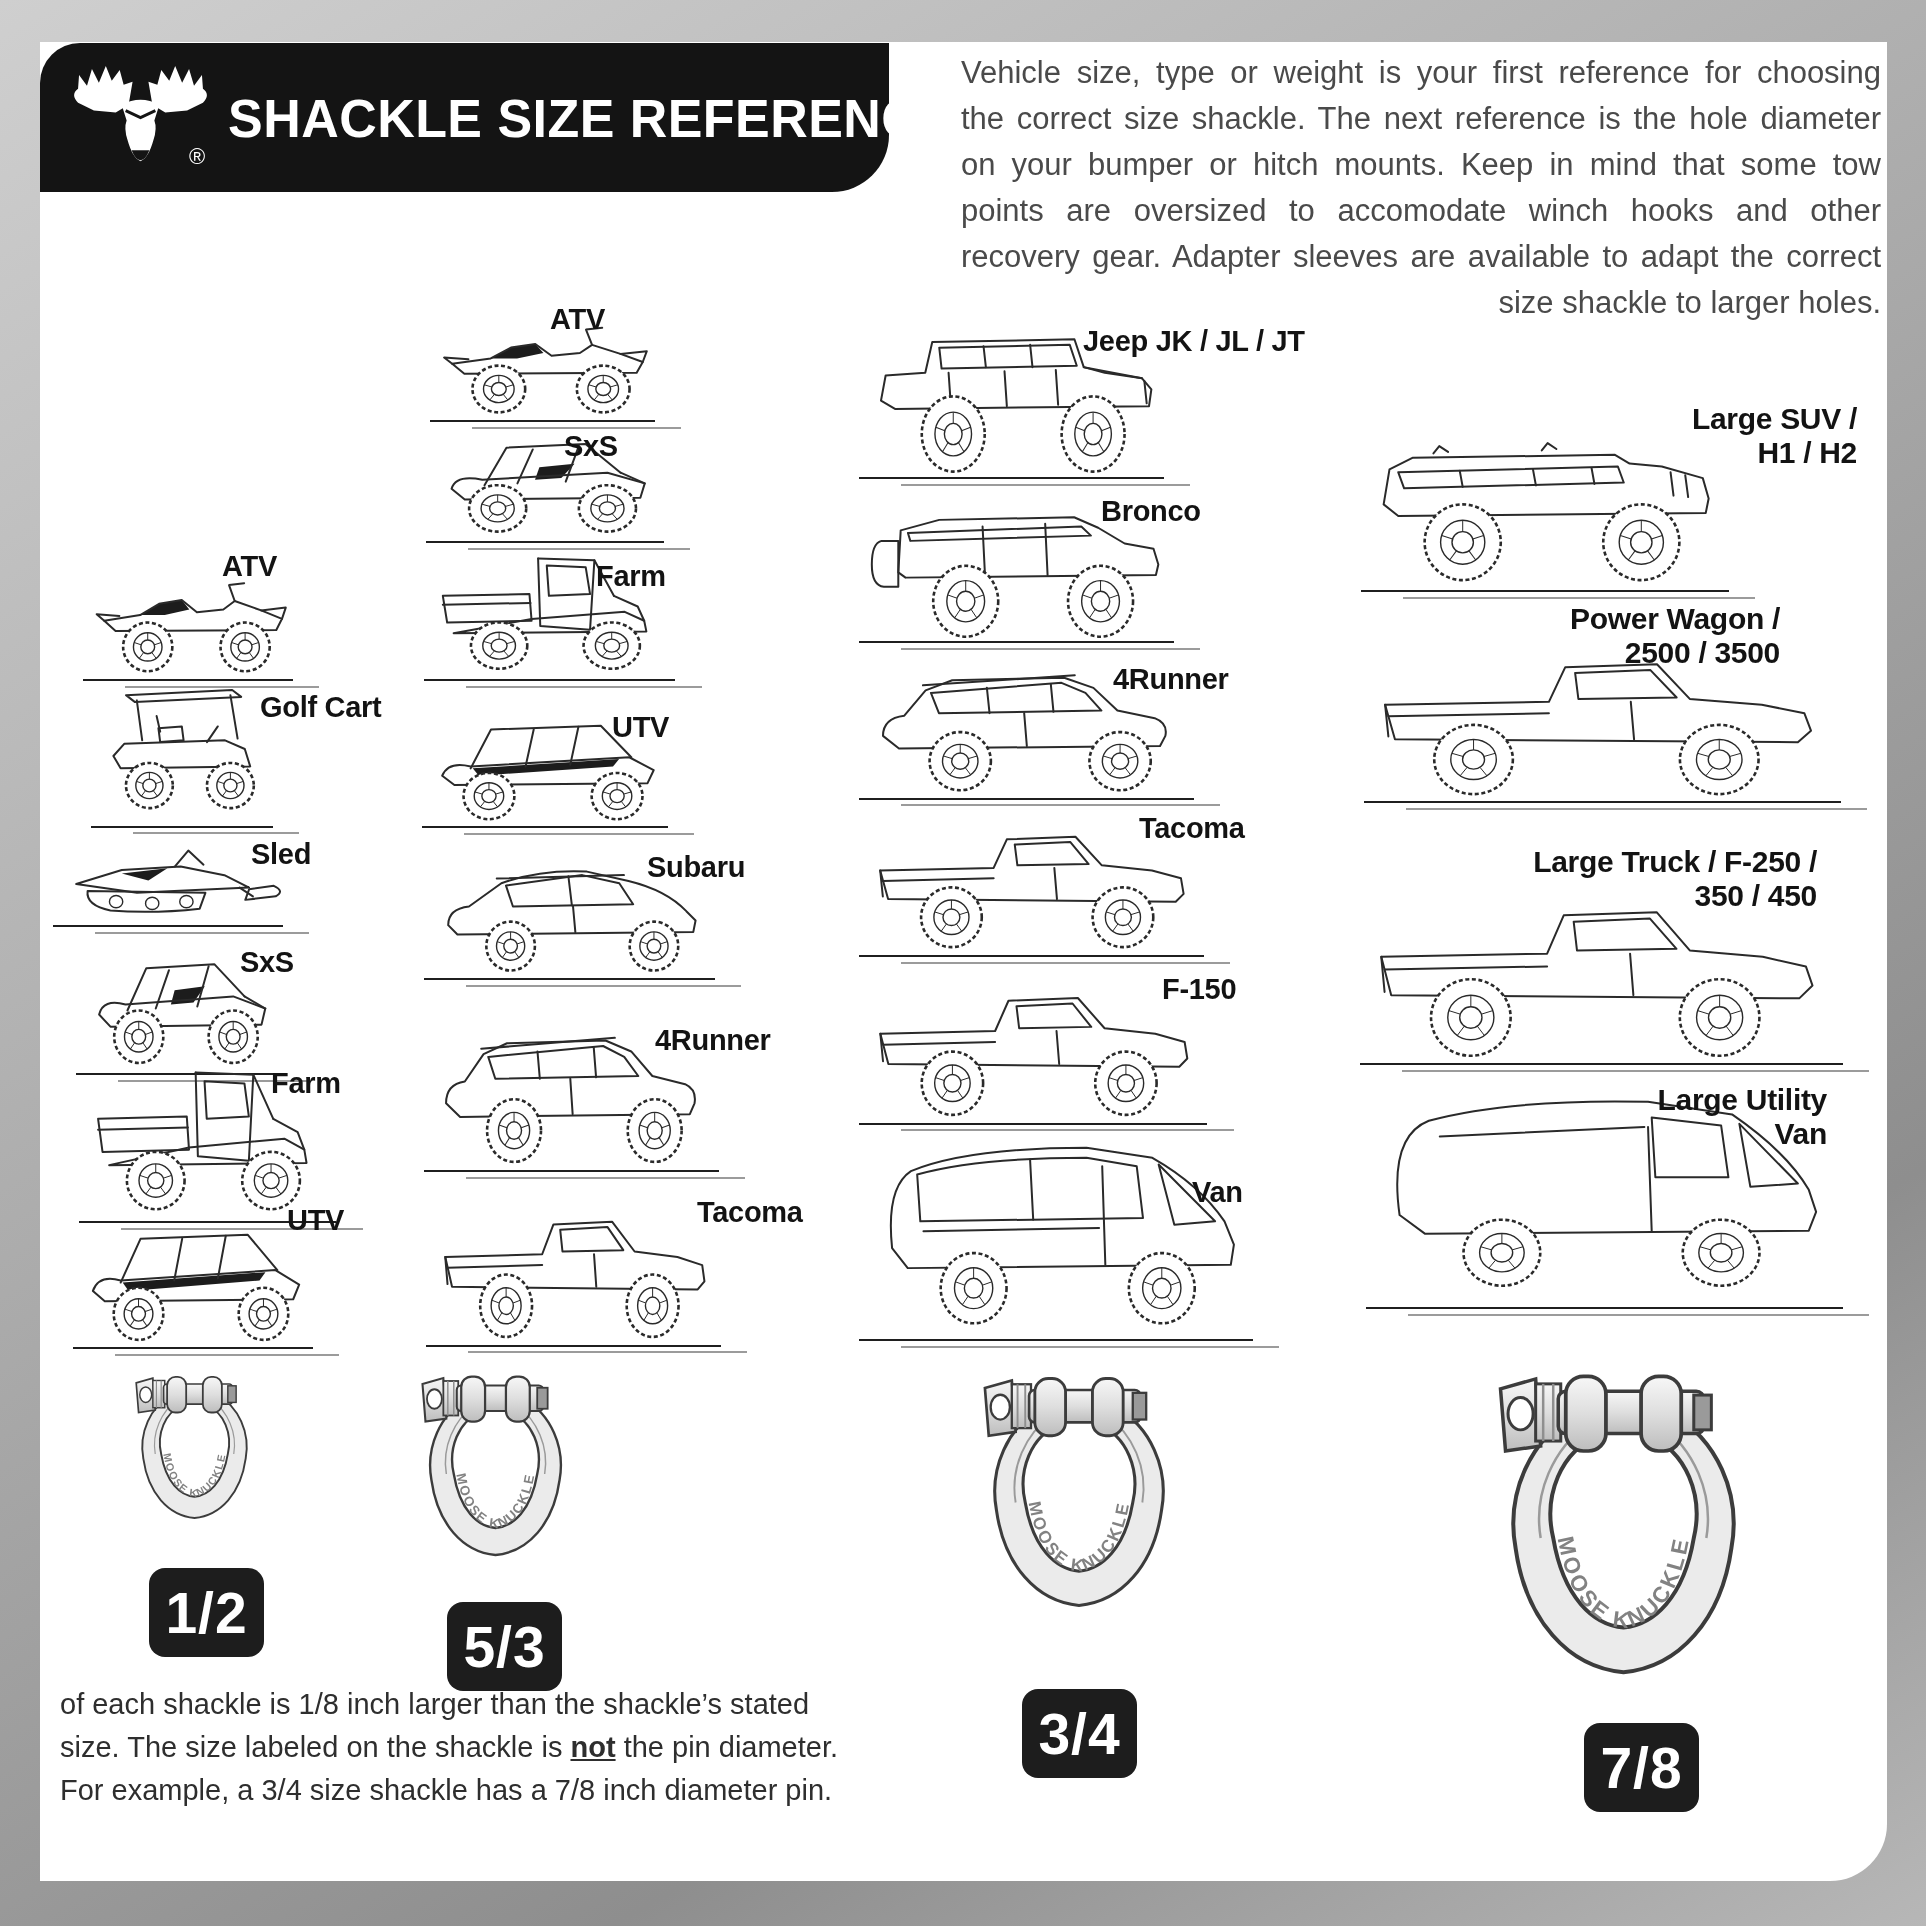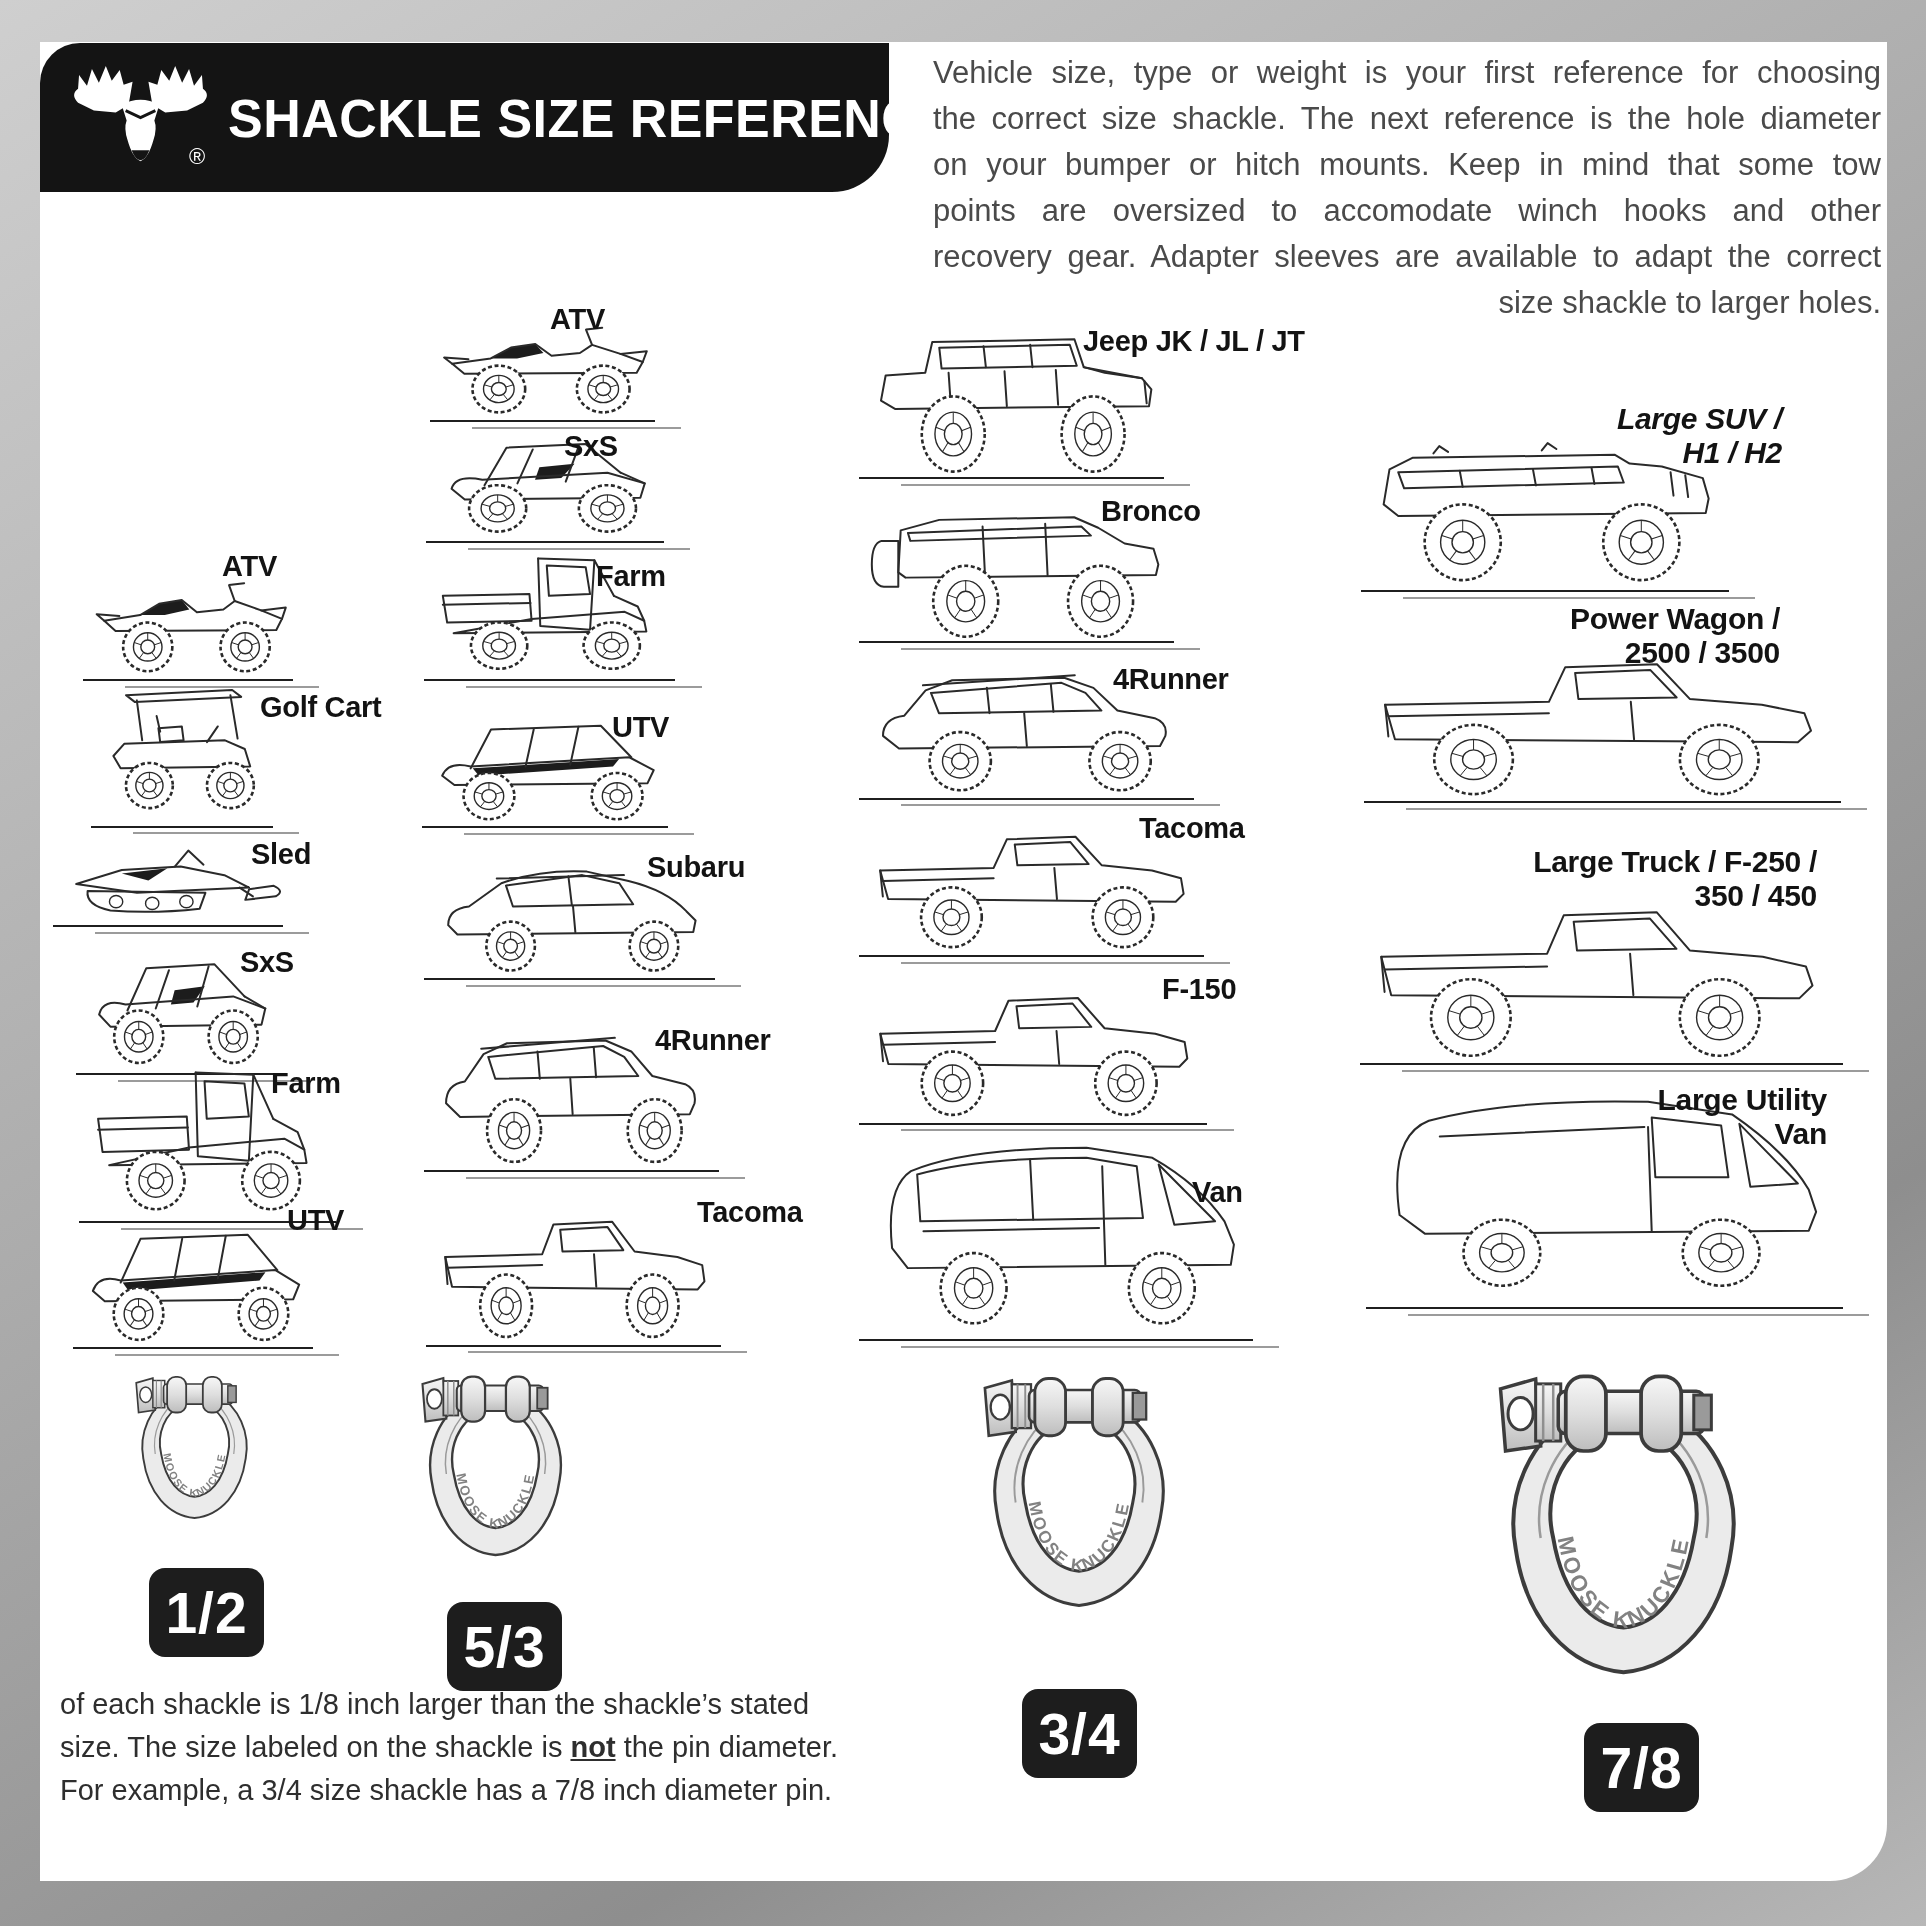--- a/index.html
+++ b/index.html
@@ -10,21 +10,21 @@
         border-radius:0 0 57px 0;}
   
   .header{position:absolute;left:0;top:1px;width:849px;height:149px;background:#141414;
           border-radius:40px 0 57px 0;}
   .logo{position:absolute;left:26px;top:22px;width:149px;height:111px;}
   .regmark{position:absolute;left:149px;top:101px;color:#ffffff;font-size:22px;}
   .title{position:absolute;left:188px;top:0;height:149px;line-height:152px;color:#ffffff;
          font-size:53px;font-weight:bold;letter-spacing:0.5px;white-space:nowrap;transform:scaleX(0.98);transform-origin:left center;}
   
   .intro{position:absolute;left:893px;top:8px;width:948px;color:#4a4a4a;font-size:31px;}
-  .intro .ln{height:46px;line-height:46px;white-space:normal;}
+  .intro .ln{height:46px;line-height:46px;white-space:normal;margin-left:28px;}
   .intro .j{text-align:justify;text-align-last:justify;}
   .intro .r{text-align:right;}
   
   .vehicle{position:absolute;}
   .vehicle svg{position:absolute;left:0;top:0;overflow:visible;}
   .g1,.g2{position:absolute;height:2px;}
   .g1{background:#1f1f1f;}
   .g2{background:#9b9b9b;}
   .ln{fill:none;stroke:#2a2a2a;stroke-width:2;vector-effect:non-scaling-stroke;stroke-linejoin:round;stroke-linecap:round;}
   .dk{fill:#1c1c1c;stroke:none;}
@@ -640,21 +640,21 @@
           <circle class="rim" cx="186" cy="88" r="7.3"></circle>
           <line class="spk" x1="186.0" y1="80.7" x2="186.0" y2="72.9"></line>
           <line class="spk" x1="192.9" y1="85.8" x2="200.3" y2="83.3"></line>
           <line class="spk" x1="190.3" y1="93.9" x2="194.9" y2="100.2"></line>
           <line class="spk" x1="181.7" y1="93.9" x2="177.1" y2="100.2"></line>
           <line class="spk" x1="179.1" y1="85.8" x2="171.7" y2="83.3"></line>
         </svg>
         <div class="g1" style="left:-8px;width:368px;top:176px"></div>
         <div class="g2" style="left:34px;width:352px;top:183px"></div>
       </div>
-      <div class="vlabel r2" style="left: 1426px; top: 402px; font-style: italic;">
+      <div class="vlabel r2" style="left: 1501px; top: 402px;">
         <div>Large SUV /</div>
         <div>H1 / H2</div>
       </div>
       <div class="vehicle" style="left: 1372px; top: 647px; width: 475px; height: 166px;">
         <svg width="475" height="150" viewBox="0 0 290 104" preserveAspectRatio="none">
           <path class="ln" d="M8,40 L108,38 L118,14 L174,12 L194,36 L238,40 L264,46 L268,58 L260,66 L14,64 Z"></path>
           <path class="ln" d="M8,40 L10,62"></path>
           <path class="ln" d="M124,18 L170,16 L186,35 L126,36 Z"></path>
           <path class="ln" d="M10,48 L108,46"></path>
           <path class="ln" d="M158,38 L160,64"></path>

